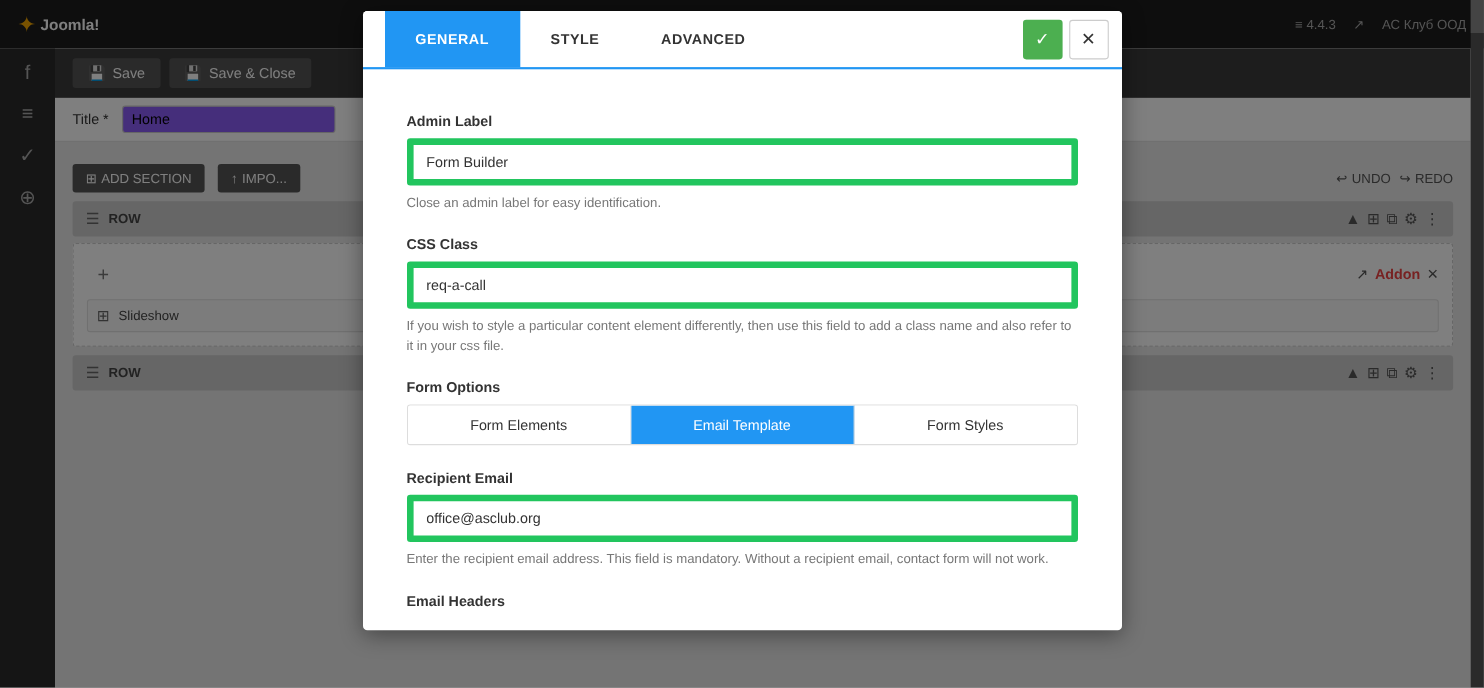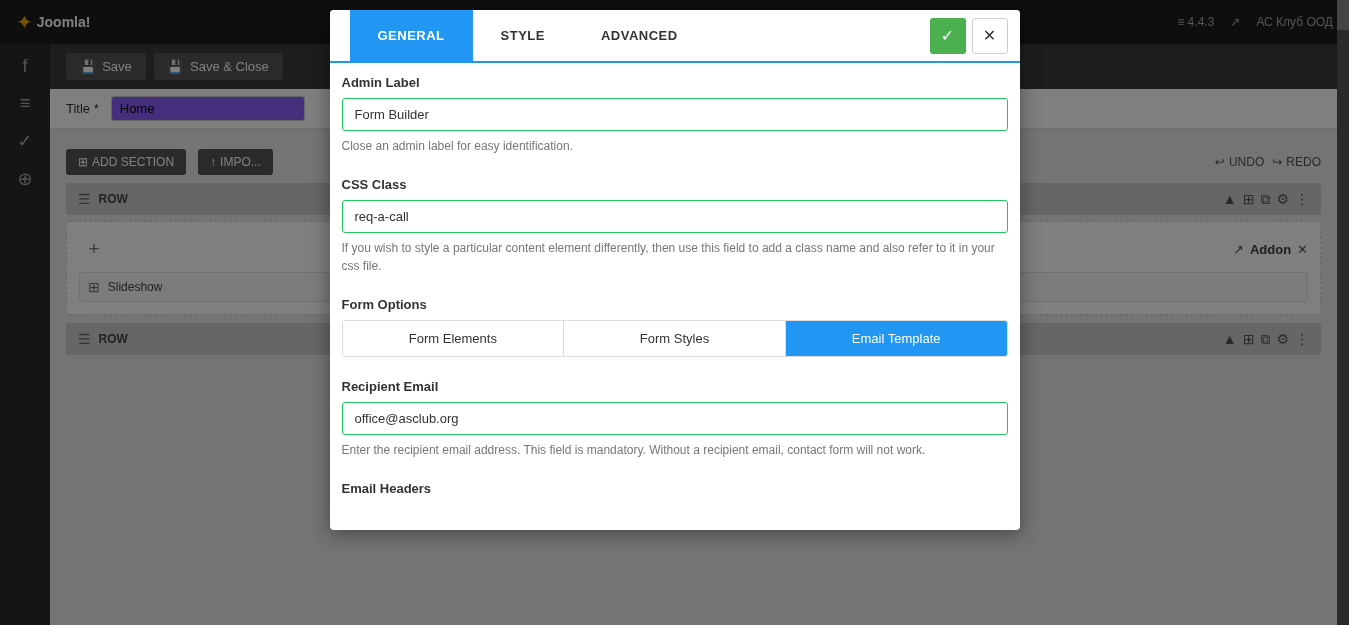--- a/index.html
+++ b/index.html
@@ -139,29 +139,29 @@
       background: #4CAF50; color: #fff; border: none; width: 36px; height: 36px;
       border-radius: 3px; cursor: pointer; font-size: 16px; display: flex; align-items: center; justify-content: center;
     }
     .modal-close-btn {
       background: #fff; color: #333; border: 1px solid #ccc; width: 36px; height: 36px;
       border-radius: 3px; cursor: pointer; font-size: 16px; display: flex; align-items: center; justify-content: center;
     }
 
     
     .modal-body {
-      padding: 12px; overflow-y: auto; max-height: 510px;
+      padding: 40px; overflow-y: auto; max-height: 510px;
     }
 
     .form-group { margin-bottom: 22px; }
     .form-label {
       font-size: 13px; font-weight: bold; color: #333; margin-bottom: 8px; display: block;
     }
     .form-input {
-      width: 100%; border: 1px solid #22c55e; padding: 8px 12px; font-size: 13px;
+      width: 100%; border: 6px solid #22c55e; padding: 8px 12px; font-size: 13px;
       border-radius: 3px; color: #333; background: #fff;
     }
     .form-hint {
       font-size: 12px; color: #777; margin-top: 6px; line-height: 1.5;
     }
 
     .form-options-tabs {
       display: flex; border: 1px solid #ddd; border-radius: 3px; overflow: hidden;
       margin-bottom: 0;
     }
@@ -266,21 +266,21 @@
         <span class="section-action-icon">⚙</span>
         <span class="section-action-icon">⋮</span>
       </div>
     </div>
 
     <div class="column-area">
       <div style="display:flex; align-items:center; justify-content:space-between;">
         <button class="add-element-btn">+</button>
         <div style="display:flex; gap:6px;">
           <span style="font-size:13px; color:#555; cursor:pointer;">↗</span>
-          <span style="font-size:13px; color:#404040; font-weight:bold; cursor:pointer;">Addon</span>
+          <span style="font-size:13px; color:#ef4444; font-weight:bold; cursor:pointer;">Addon</span>
           <span style="font-size:13px; color:#555; cursor:pointer;">✕</span>
         </div>
       </div>
       <div class="element-item">
         <span class="element-icon">⊞</span>
         <span class="element-label">Slideshow</span>
       </div>
     </div>
 
     <div class="row-bar" style="margin-top:8px;">
@@ -329,22 +329,22 @@
       <div class="form-group">
         <label class="form-label">CSS Class</label>
         <input class="form-input" type="text" value="req-a-call" style="">
         <p class="form-hint">If you wish to style a particular content element differently, then use this field to add a class name and also refer to it in your css file.</p>
       </div>
 
       <div class="form-group">
         <label class="form-label">Form Options</label>
         <div class="form-options-tabs">
           <button class="form-option-tab">Form Elements</button>
+          <button class="form-option-tab active">Email Template</button>
           <button class="form-option-tab">Form Styles</button>
-          <button class="form-option-tab active">Email Template</button>
         </div>
       </div>
 
       <div class="form-group">
         <label class="form-label">Recipient Email</label>
         <input class="form-input" type="text" value="office@asclub.org" style="">
         <p class="form-hint">Enter the recipient email address. This field is mandatory. Without a recipient email, contact form will not work.</p>
       </div>
 
       <div class="form-group">

